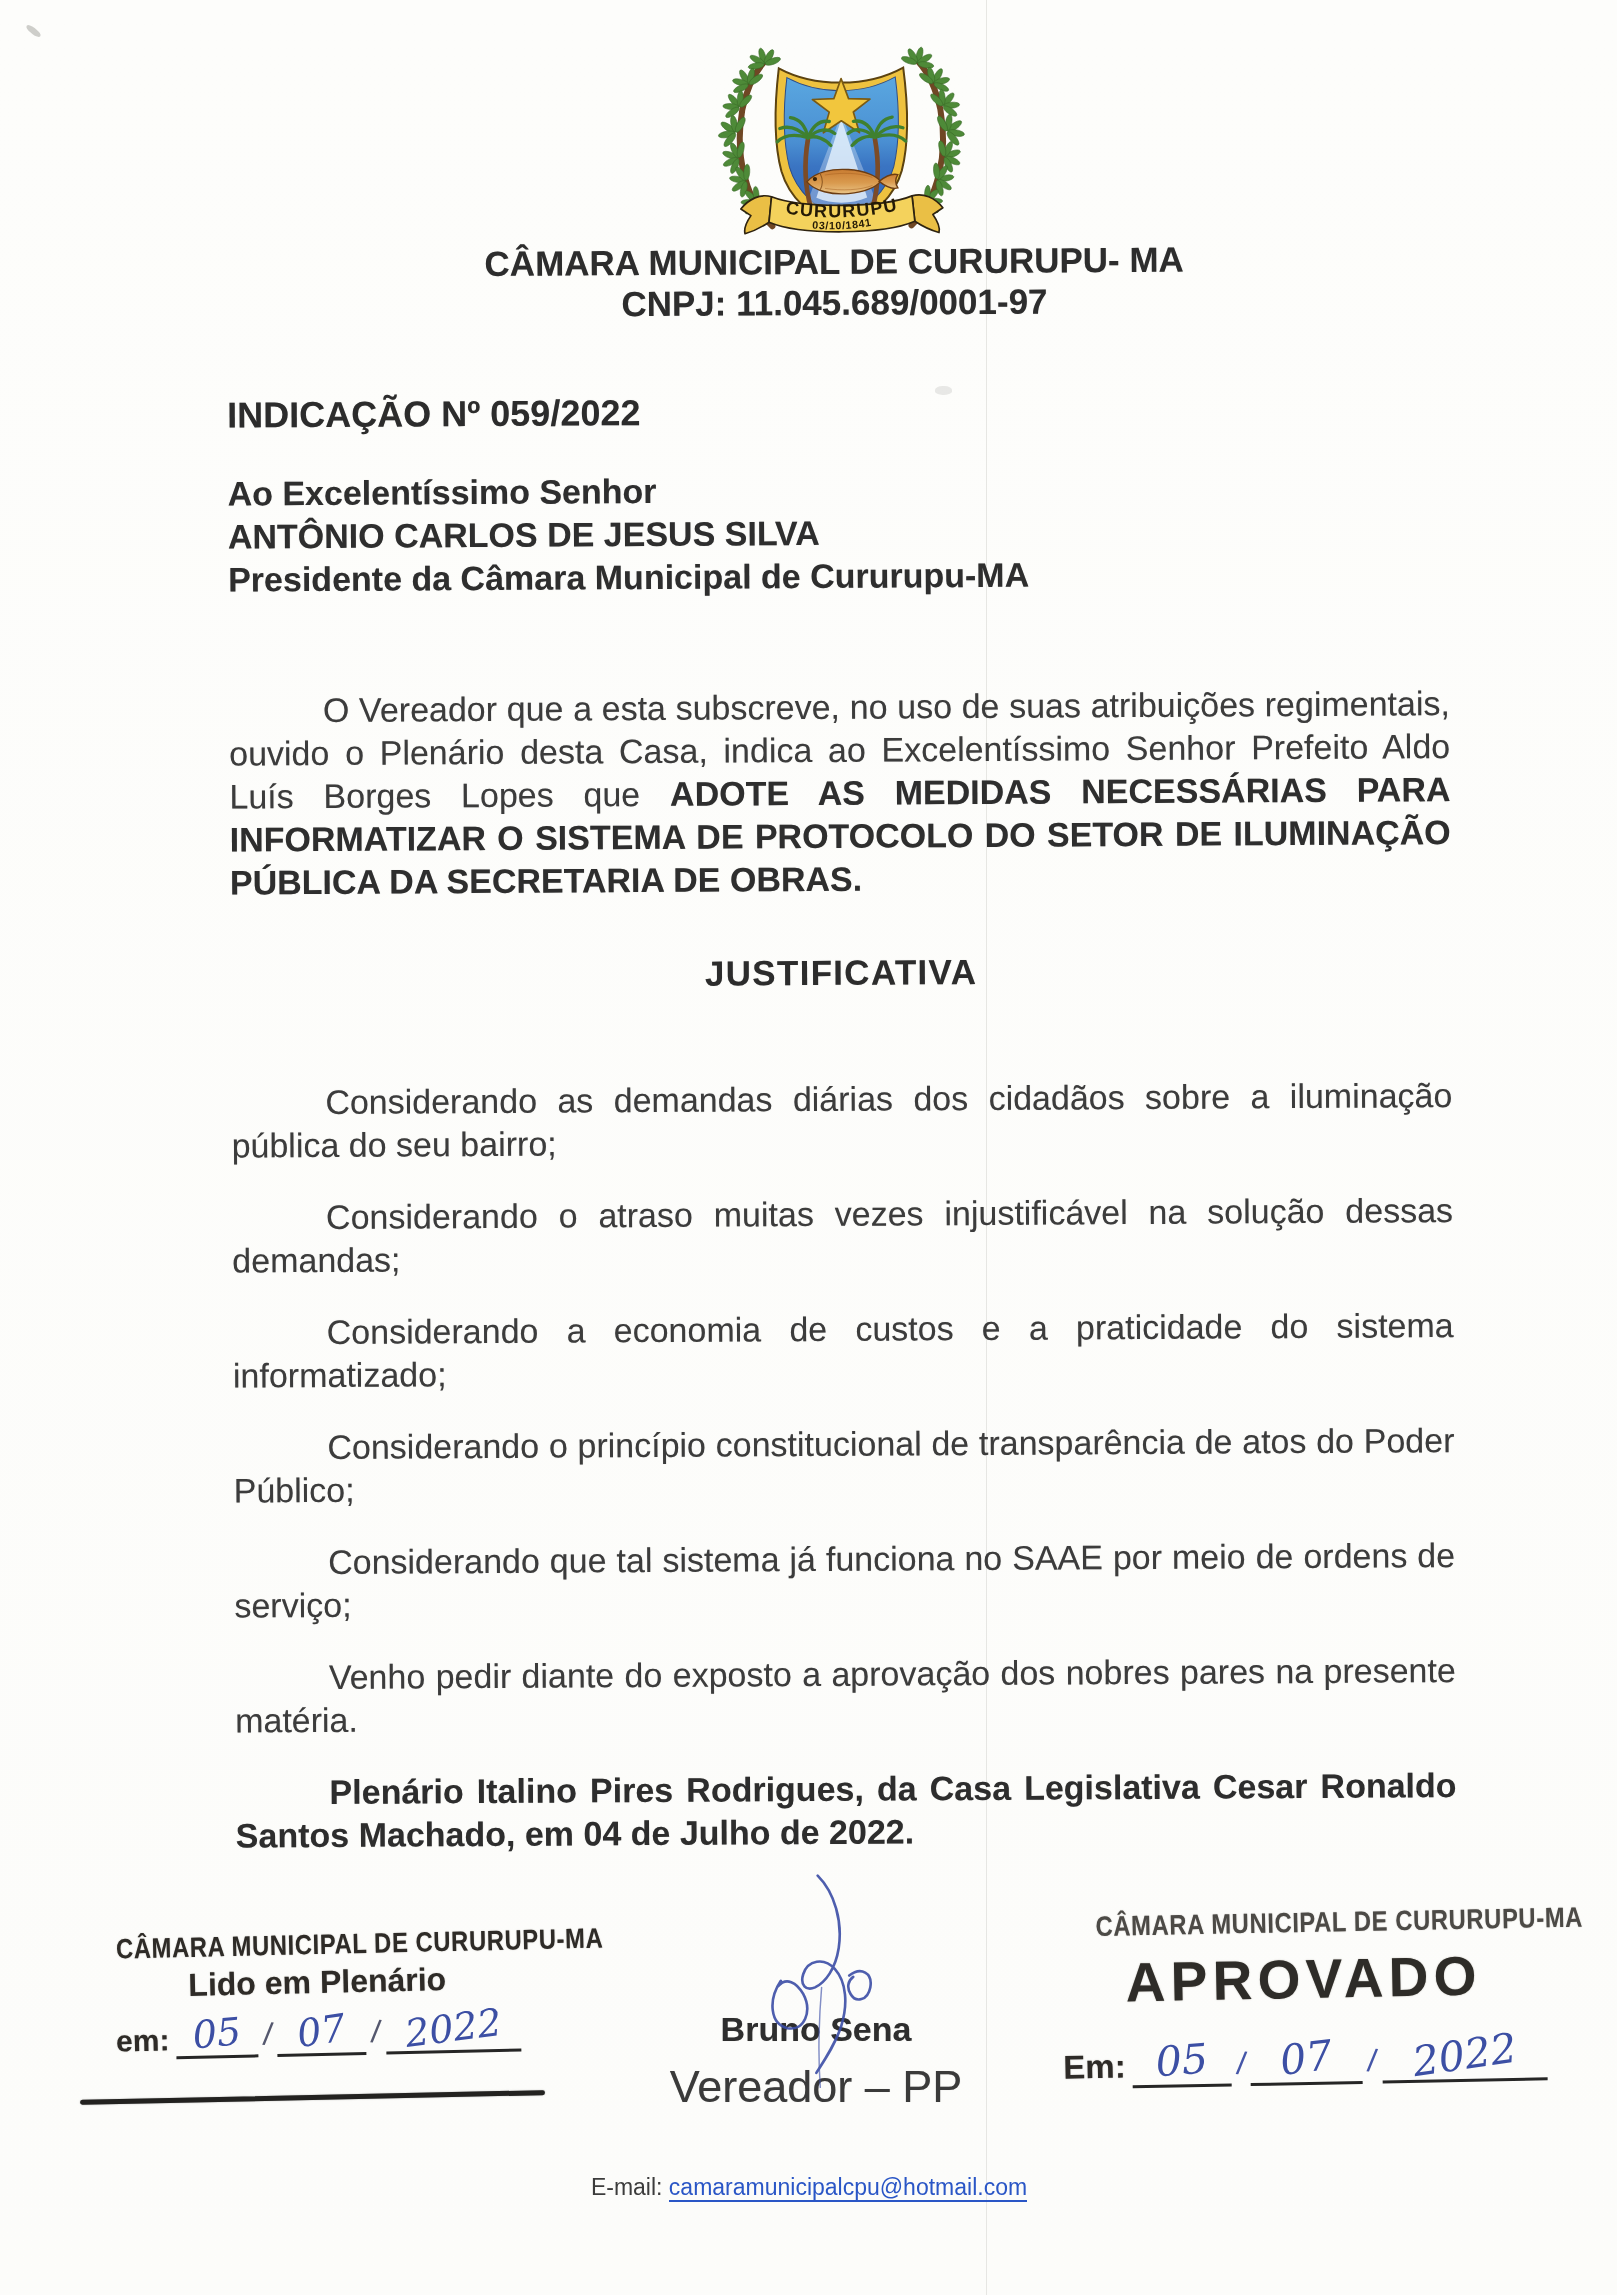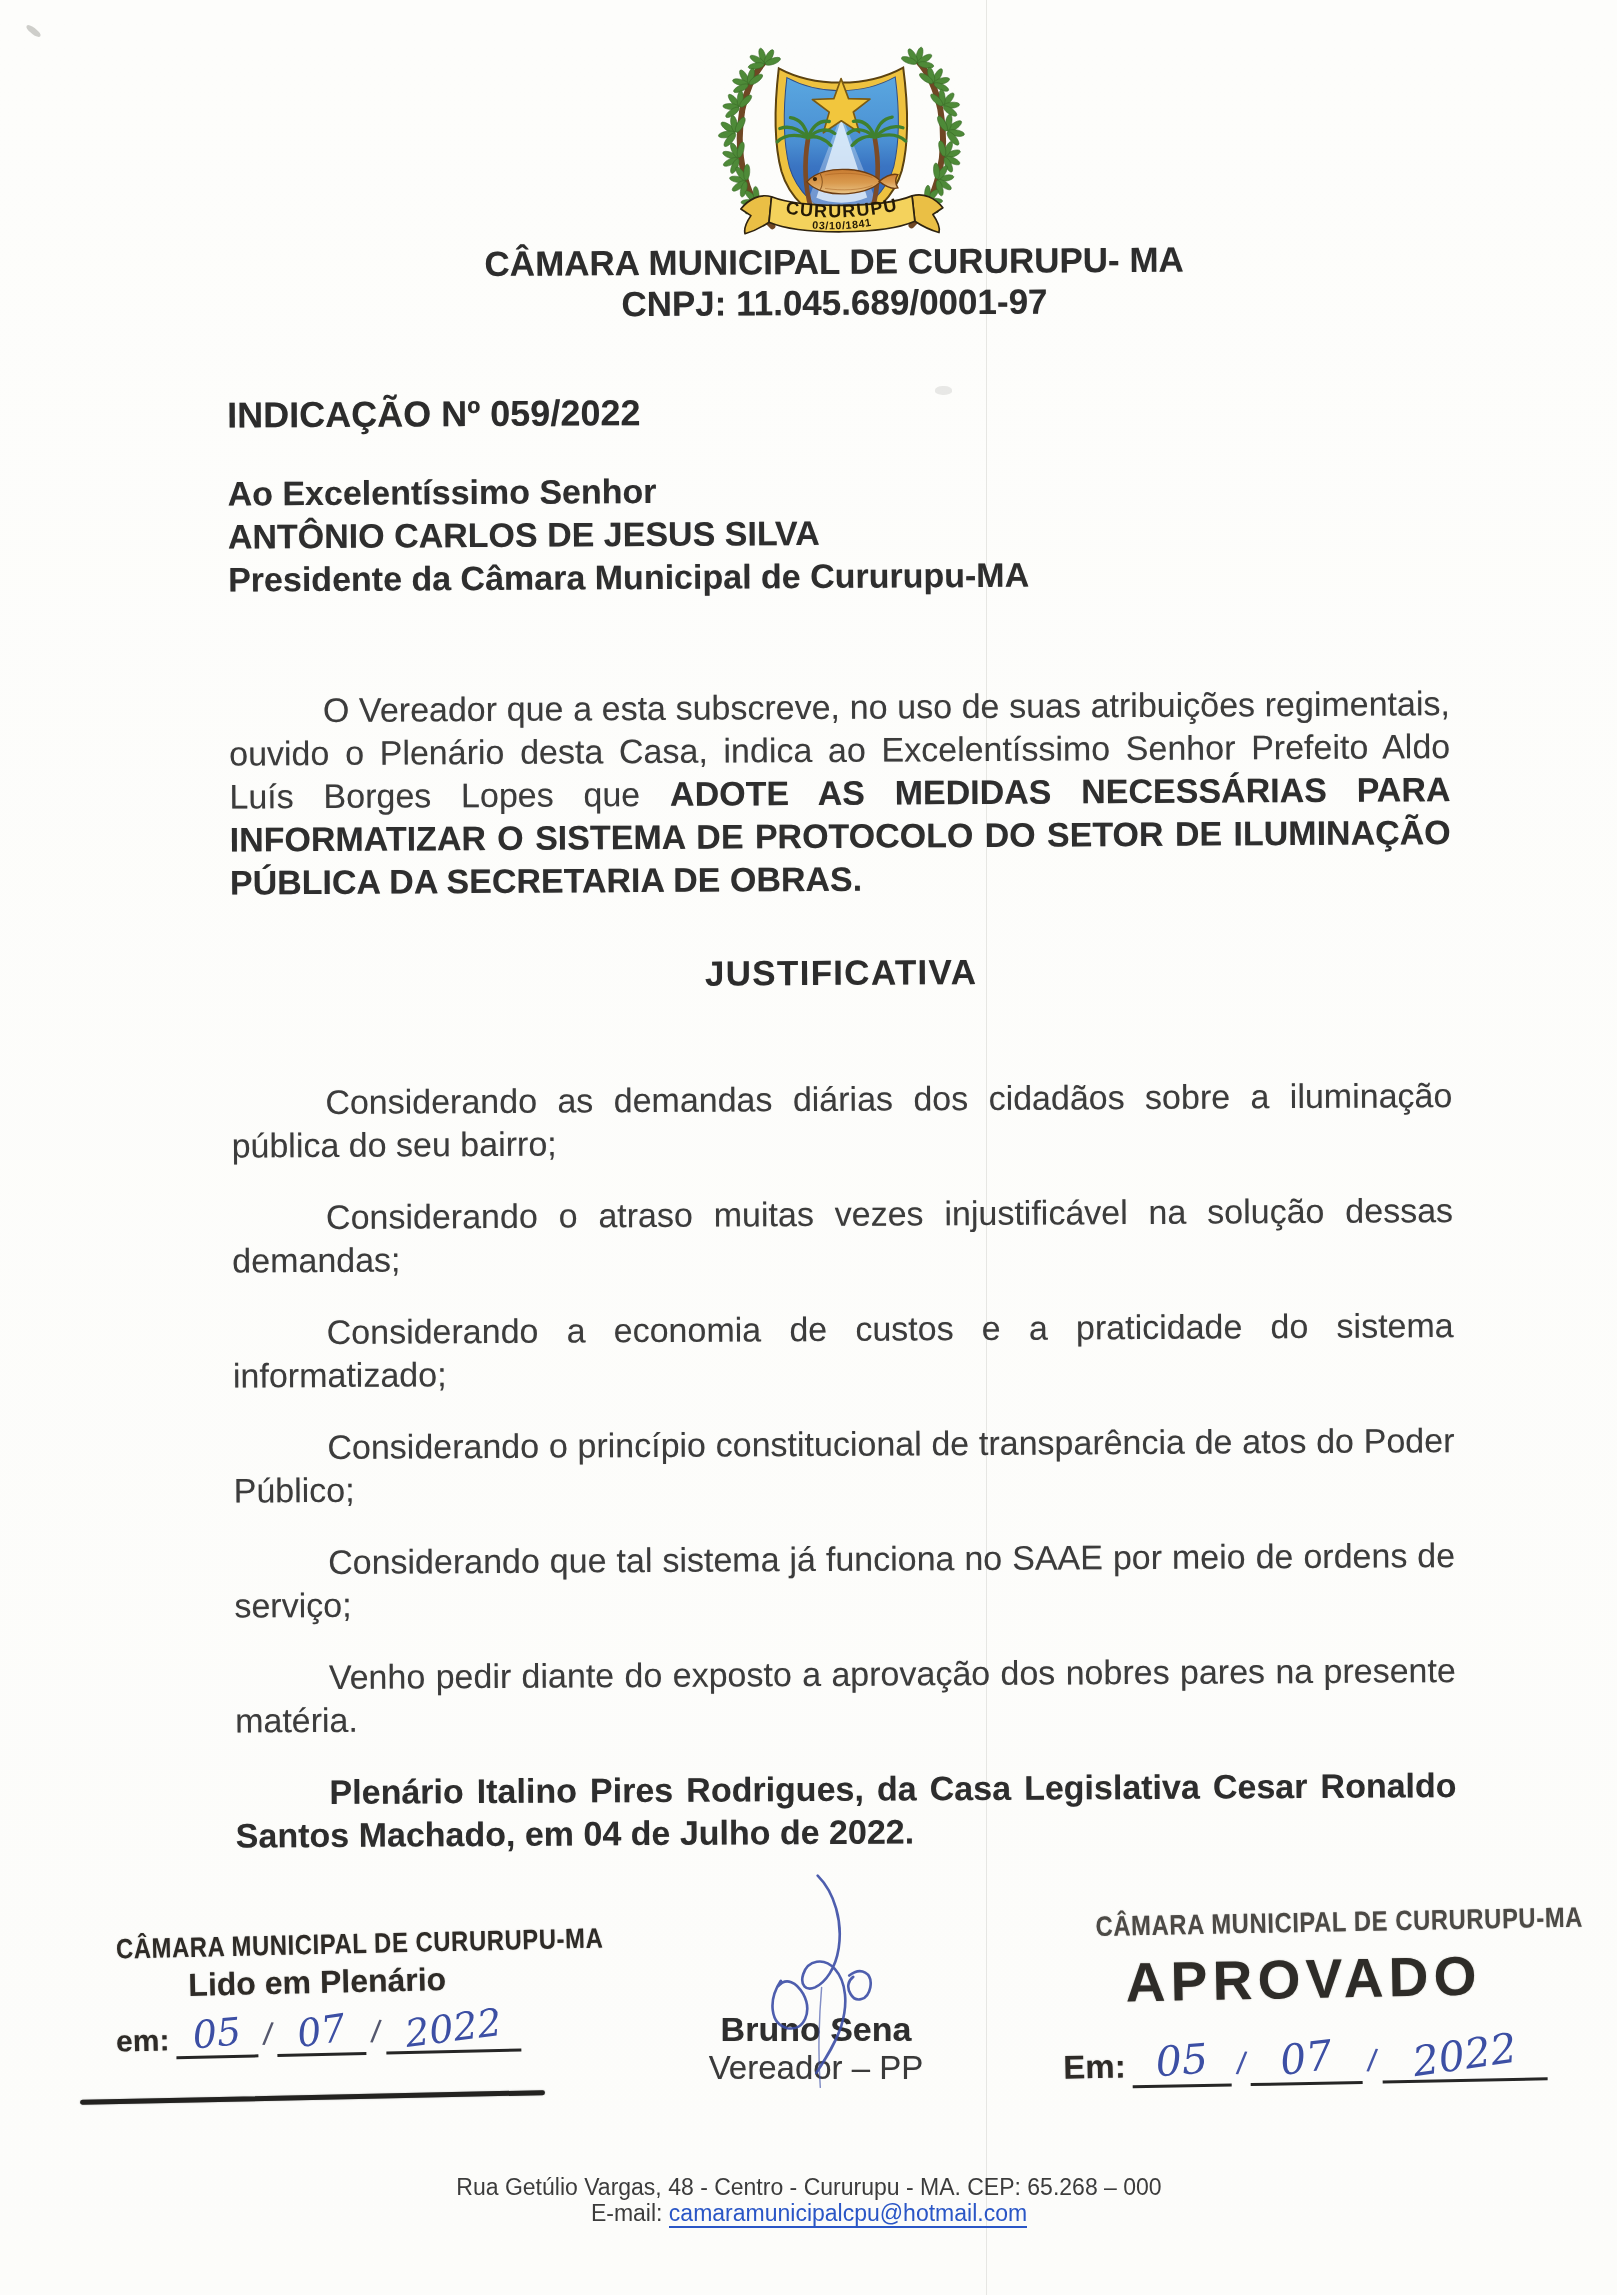--- a/index.html
+++ b/index.html
@@ -64,21 +64,21 @@
   .stamp-right .date-part.d1{width:99px}.stamp-right .date-part.d2{width:112px}.stamp-right .date-part.d3{width:165px}
   .stamp-right .hand { font-size:41px; }
   .stamp-right .hand.h1{transform:rotate(-3deg)} .stamp-right .hand.h2{transform:rotate(-6deg)} .stamp-right .hand.h3{transform:rotate(-7deg)}
   .stamp-right .slash { color:#4556a8; }
 
   .sig-rule { position:absolute; left:80px; top:2095px; width:465px; height:4.6px;
     background:#232220; border-radius:2.6px; transform:rotate(-1.2deg); box-shadow:0 0 1.3px rgba(40,40,40,.5); }
 
   .sig-text { position:absolute; left:668px; top:2010px; width:296px; text-align:center; }
   .sig-name { font-weight:bold; font-size:34px; color:#2e2e2e; }
-  .sig-role { font-size:33px; margin-top:0; color:#3a3a3a; }
+  .sig-role { font-size:45px; margin-top:12px; color:#3a3a3a; }
   .sig-svg { position:absolute; left:744px; top:1870px; width:148px; height:221px; z-index:3; }
 
   .footer { position:absolute; left:0; top:2174px; width:1618px; text-align:center;
     font-size:23px; line-height:26px; color:#3c3c3c; }
   .footer .email-link { color:#2a56c6; font-weight:normal; border-bottom:2px solid #2a56c6; text-decoration:none; }
 </style>
 </head>
 <body>
 
 <div class="page">
@@ -250,20 +250,19 @@
           <span class="hand h2">07</span>
         </span>
       <span class="slash">/</span>
       <span class="date-part d3">
           <span class="hand h3">2022</span>
         </span>
     </div>
   </div>
 
   <div class="footer">
-    <div>Rua Getúlio Vargas, 48 - Centro - Cururupu - MA. CEP: 65.268 – 000</div>
     <div>
       <span>E-mail:</span>
       <a href="#" class="email-link">camaramunicipalcpu@hotmail.com</a>
     </div>
   </div>
 </div>
 
 
 </body></html>

